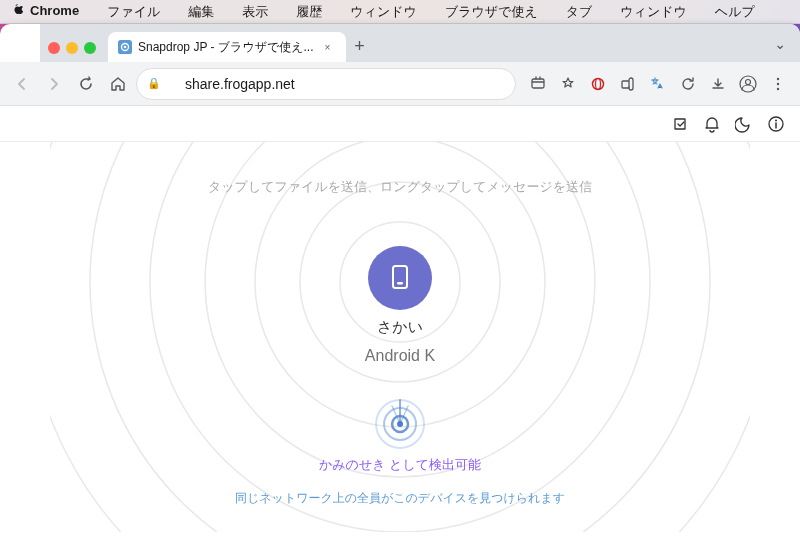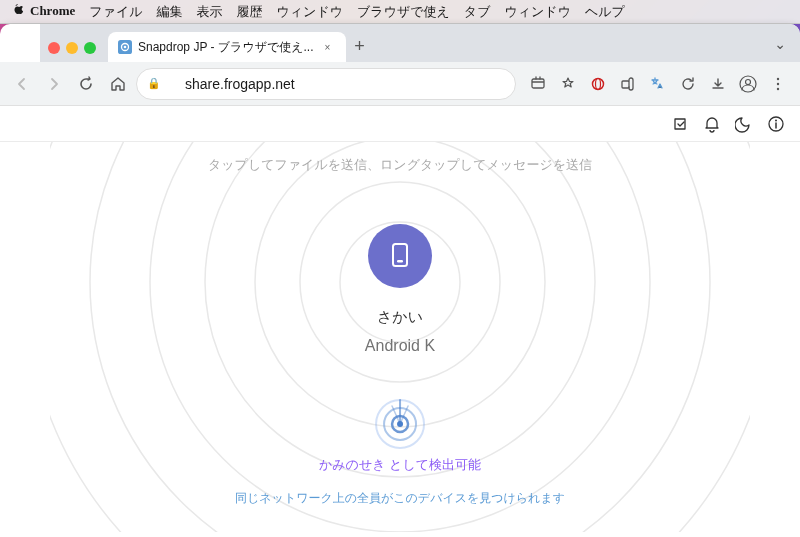--- a/index.html
+++ b/index.html
@@ -22,22 +22,21 @@
       color: #1a1a1a;
       border-bottom: 1px solid #ccc;
     }
     .menu-bar-logo {
       width: 16px;
       height: 16px;
       margin-right: 6px;
     }
     .menu-bar-items {
       display: flex;
-      gap: 14px;
-      font-family: Liberation Serif, serif;
+      gap: 28px;
     }
     .menu-bar-item {
       font-size: 13px;
       font-weight: 500;
       cursor: pointer;
     }
     .menu-bar-item.bold { font-weight: 700; }
 
     
     .chrome-window {
@@ -241,21 +240,21 @@
     .arcs-container {
       position: absolute;
       top: -60px;
       left: 50%;
       transform: translateX(-50%);
       width: 600px;
       height: 400px;
     }
 
     .hint-text {
-      margin-top: 14px;
+      margin-top: 36px;
       font-size: 13px;
       color: #aaa;
       text-align: center;
       position: relative;
       z-index: 2;
     }
 
     .device-container {
       position: relative;
       z-index: 2;
@@ -273,21 +272,21 @@
       align-items: center;
       justify-content: center;
       cursor: pointer;
     }
     .device-icon-circle svg {
       width: 32px;
       height: 32px;
       fill: white;
     }
     .device-name {
-      margin-top: 20px;
+      margin-top: 8px;
       font-size: 15px;
       color: #333;
       font-weight: 500;
     }
     .device-os {
       font-size: 16px;
       color: #737373;
       margin-top: 10px;
     }
 

